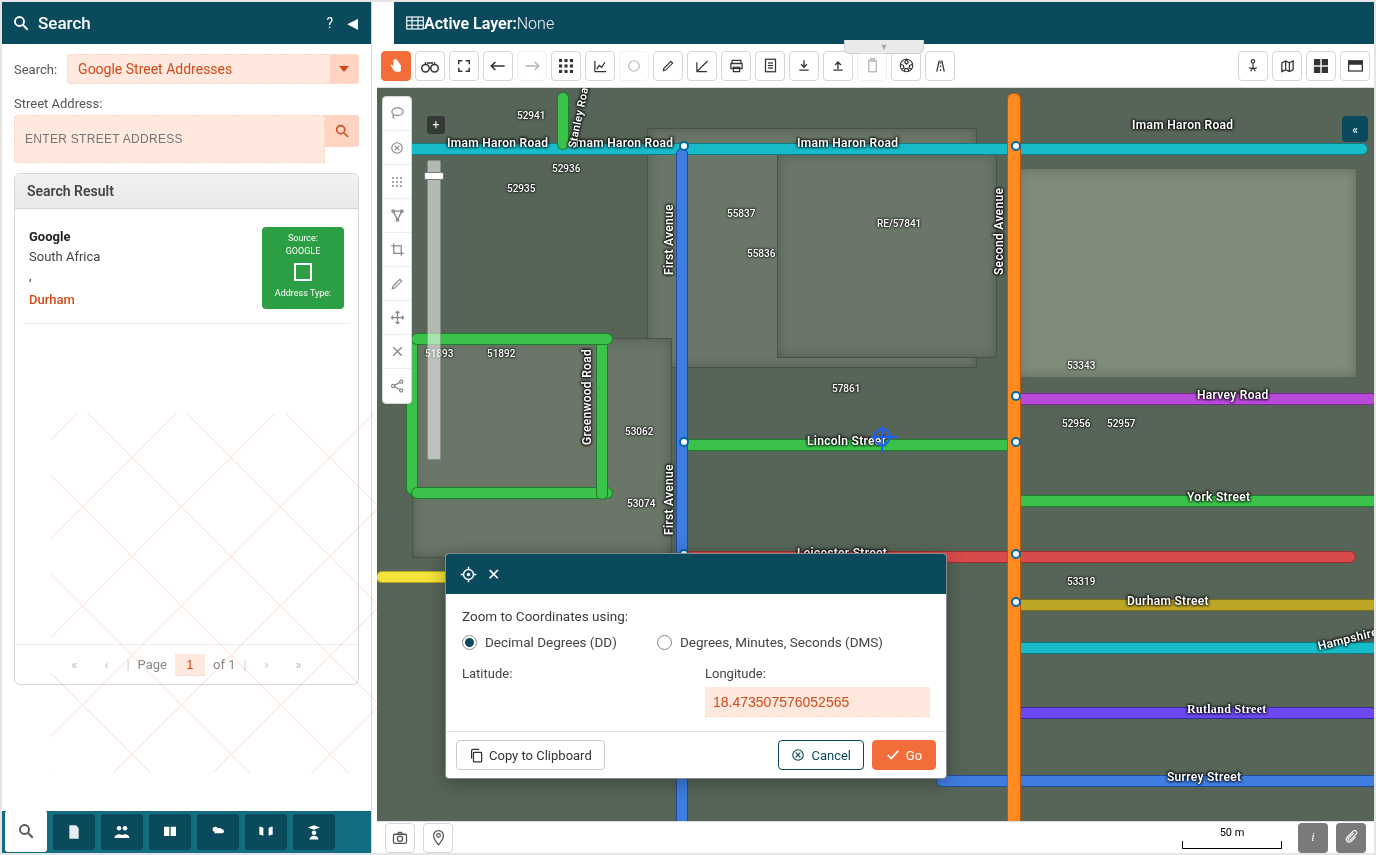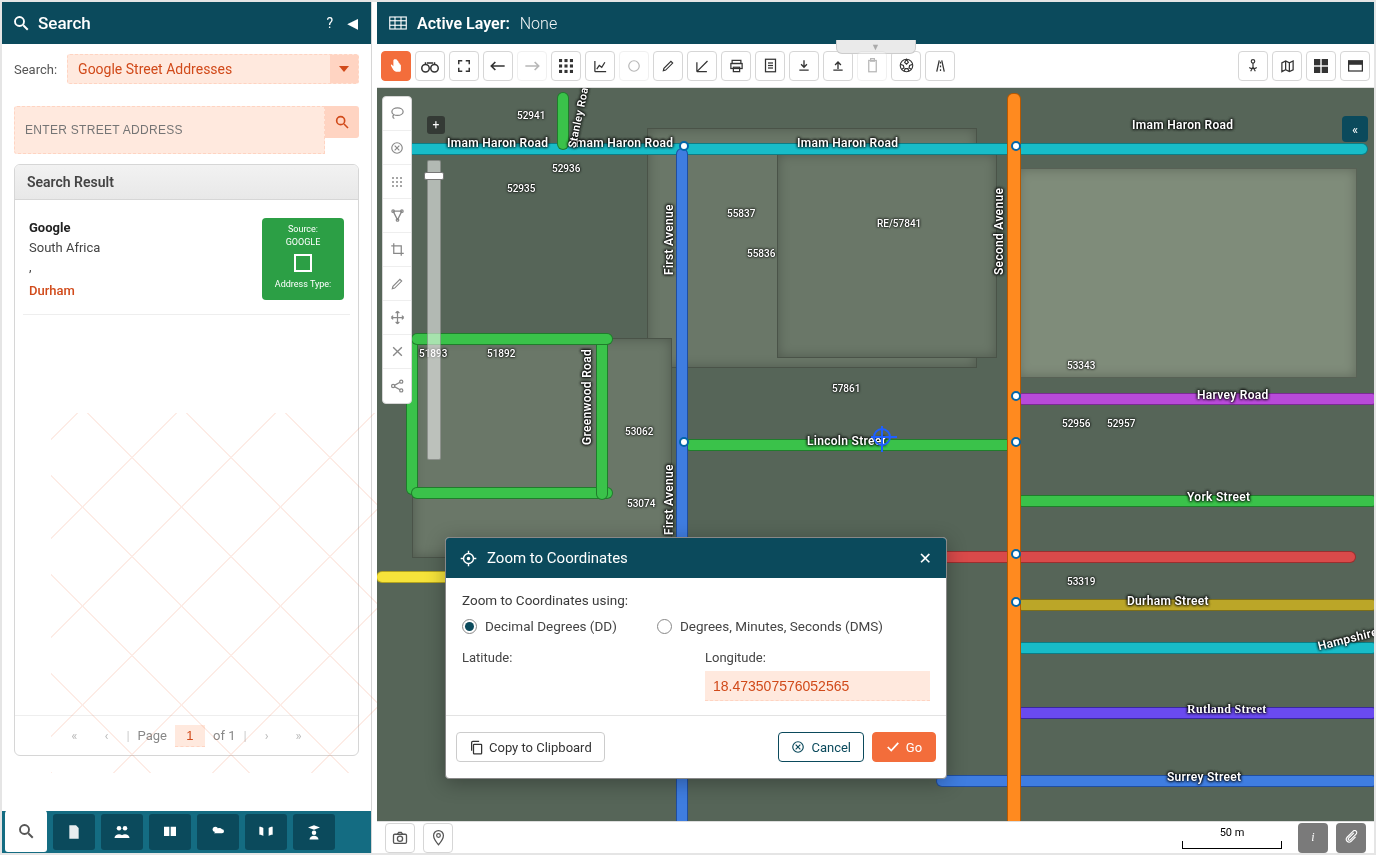--- a/index.html
+++ b/index.html
@@ -20,29 +20,29 @@
   html, body { margin:0; padding:0; width:1376px; height:855px; font-family: -apple-system, "Segoe UI", Roboto, sans-serif; font-size:13px; color: var(--text-dark); overflow:hidden; background:#fff;}
   body { display:flex; flex-direction:row; border:2px solid rgba(0,0,0,0.1);}
 
   
   .left-panel { width:370px; height:100%; display:flex; flex-direction:column; border-right:1px solid var(--grey-border); background:#fff; position:relative;}
   .search-header { background: var(--dark-teal); color:#fff; height:42px; display:flex; align-items:center; padding:0 10px; gap:8px;}
   .search-header .icon { color:#fff; font-size:18px; }
   .search-header .title { font-size:17px; font-weight:500; flex:1;}
   .search-header .help, .search-header .collapse { cursor:pointer; color:#fff; font-size:14px; padding:0 3px;}
   .search-body { padding:10px 12px 0 12px; }
-  .field-row { display:flex; align-items:center; gap:10px; margin-bottom:22px;}
+  .field-row { display:flex; align-items:center; gap:10px; margin-bottom:12px;}
   .field-label { color:#555; font-size:13px;}
   .select-box { flex:1; height:30px; background: var(--orange-light); border:1px dashed var(--orange-mid); border-radius:3px; display:flex; align-items:center; padding:0 10px; color: var(--orange-text); font-size:14px; position:relative;}
   .select-box .caret { position:absolute; right:0; top:0; width:28px; height:100%; background: var(--orange-mid); display:flex; align-items:center; justify-content:center;}
   .stacked .field-label { display:block; margin-bottom:4px;}
   .input-row { display:flex; gap:0;}
   .input-box { flex:1; height:48px; border:1px dashed var(--orange-mid); background: var(--orange-light); border-top-left-radius:3px; border-bottom-left-radius:3px; padding:0 10px; color: var(--orange-text); font-size:12px; letter-spacing:0.3px;}
   .input-btn { width:34px; height:32px; background: var(--orange-mid); border:1px dashed var(--orange-mid); border-left:none; border-top-right-radius:3px; border-bottom-right-radius:3px; display:flex; align-items:center; justify-content:center; color: var(--orange-text); font-size:16px; cursor:pointer;}
-  .result-card { border:1px solid var(--grey-border); border-radius:6px; margin-top:10px; overflow:hidden; height:592px; display:flex; flex-direction:column;}
+  .result-card { border:1px solid var(--grey-border); border-radius:6px; margin-top:10px; overflow:hidden; height:512px; display:flex; flex-direction:column;}
   .result-head { background: linear-gradient(#f2f2f2,#e8e8e8); padding:9px 12px; font-size:14px; font-weight:600; color:#444; border-bottom:1px solid var(--grey-border);}
   .result-body { flex:1; overflow:auto; padding:10px 8px;}
   .result-item { display:flex; border-bottom:1px solid #eee; padding:8px 6px 14px 6px; gap:8px;}
   .result-text { flex:1; font-size:13px; line-height:1.5;}
   .result-text .ttl { font-weight:700; color:#222;}
   .result-text .sub { color:#444;}
   .result-text .focus { color: var(--orange-text); font-weight:500; margin-top:4px;}
   .result-badge { width:82px; background: var(--green); color:#fff; border-radius:4px; padding:6px 4px; font-size:9px; text-align:center; display:flex; flex-direction:column; align-items:center; gap:3px;}
   .result-badge .sq { width:18px; height:18px; border:2px solid #fff; margin:4px 0;}
   .pager { height:40px; border-top:1px solid #eee; display:flex; align-items:center; justify-content:center; gap:8px; color:#888; font-size:13px;}
@@ -57,21 +57,21 @@
       repeating-linear-gradient(-45deg, var(--orange) 0 1px, transparent 1px 70px);
   }
 
   .bottom-tabs { height:42px; background: var(--teal); display:flex; align-items:center; padding:0 0;}
   .bottom-tabs .tab { width:42px; height:36px; margin:3px; border-radius:3px; display:flex; align-items:center; justify-content:center; color:#fff; font-size:17px; cursor:pointer;}
   .bottom-tabs .tab.active { background:#fff; color:#555; height:42px; margin-top:0; border-top-left-radius:4px; border-top-right-radius:4px;}
   .bottom-tabs .tab.dark { background: var(--dark-teal);}
 
   
   .right-panel { flex:1; display:flex; flex-direction:column; padding-left:5px;}
-  .top-header { height:42px; background: var(--dark-teal); color:#fff; display:flex; align-items:center; padding:0 12px; gap:10px; position:relative;}
+  .top-header { height:42px; background: var(--dark-teal); color:#fff; display:flex; align-items:center; padding:0 12px; position:relative;margin-left:17px;}
   .top-header .grid-icon { font-size:16px;}
   .top-header .hdl { font-size:16px; font-weight:600;}
   .top-header .hdv { font-size:16px; font-weight:300; opacity:0.95;}
   .drag-handle { position:absolute; left:50%; bottom:-10px; transform:translateX(-50%); width:80px; height:14px; background:#eaeaea; border:1px solid #ccc; border-top:none; border-radius:0 0 6px 6px; display:flex; align-items:center; justify-content:center; color:#aaa; font-size:9px;}
 
   .toolbar-row { height:44px; display:flex; align-items:center; padding:0 4px; gap:4px; border-bottom:1px solid #ddd;}
   .tbtn { width:30px; height:30px; border:1px solid var(--grey-border); border-radius:4px; background:#fff; display:flex; align-items:center; justify-content:center; color:#444; font-size:14px; cursor:pointer;}
   .tbtn.primary { background: var(--orange); border-color: var(--orange); color:#fff;}
   .tbtn.disabled { opacity:0.35; cursor:default;}
   .toolbar-spacer { flex:1;}
@@ -118,21 +118,21 @@
   .dialog-head .ttl { flex:1; font-size:15px;}
   .dialog-body { padding:14px 16px;}
   .radio-row { display:flex; gap:40px; margin:10px 0 16px 0;}
   .radio-opt { display:flex; align-items:center; gap:8px; font-size:13.5px; color:#444; cursor:pointer;}
   .radio-circle { width:15px; height:15px; border:1.5px solid #888; border-radius:50%; display:flex; align-items:center; justify-content:center;}
   .radio-circle.checked:after { content:""; width:9px; height:9px; background: var(--dark-teal); border-radius:50%;}
   .coord-row { display:flex; gap:18px;}
   .coord-col { flex:1;}
   .coord-col .lbl { font-size:13px; color:#444; margin-bottom:6px;}
   .coord-col input { width:100%; height:30px; border:none; border-bottom:1px dashed var(--orange-mid); background: var(--orange-light); color: var(--orange-text); font-size:14px; padding:0 8px;}
-  .dialog-foot { border-top:1px solid #e3e3e3; padding:16px 10px; display:flex; align-items:flex-end; gap:8px;}
+  .dialog-foot { border-top:1px solid #e3e3e3; padding:8px 10px; display:flex; align-items:flex-end; gap:8px;}
   .dlg-btn { height:30px; padding:0 12px; border-radius:4px; display:flex; align-items:center; gap:6px; font-size:13px; cursor:pointer;}
   .dlg-btn.copy { border:1px solid #ccc; background:#fff; color:#333;}
   .dlg-btn.cancel { border:1.5px solid var(--dark-teal); background:#fff; color: var(--dark-teal);}
   .dlg-btn.go { background: var(--orange); color:#fff; border:1px solid var(--orange); width:64px; justify-content:center;}
 
   
   .map-footer { height:32px; display:flex; align-items:center; padding:0 8px; gap:8px; border-top:1px solid #ddd;}
   .fbtn { width:30px; height:30px; border:1px solid var(--grey-border); border-radius:4px; background:#fff; display:flex; align-items:center; justify-content:center; color:#555; font-size:15px;}
   .info-pill { width:30px; height:30px; background:#7a7a7a; color:#fff; border-radius:4px; display:flex; align-items:center; justify-content:center; font-size:12px; font-style:italic; font-family:Georgia,serif;}
   .scalebar { display:flex; flex-direction:column; align-items:center; margin-left:auto; margin-right:8px; color:#000;}
@@ -164,20 +164,21 @@
         <span>Google Street Addresses</span>
         <span class="caret">
           <svg width="10" height="6" viewBox="0 0 10 6">
               <path d="M0 0 L5 6 L10 0 Z" fill="#d14a1a"></path>
             </svg>
         </span>
       </div>
     </div>
 
     <div class="stacked">
+      <span class="field-label">Street Address:</span>
       <div class="input-row">
         <input class="input-box" placeholder="ENTER STREET ADDRESS" style="">
         <div class="input-btn">
           <svg width="16" height="16" viewBox="0 0 24 24" fill="none" stroke="#d14a1a" stroke-width="2.5">
               <circle cx="10" cy="10" r="6"></circle>
               <line x1="15" y1="15" x2="21" y2="21"></line>
             </svg>
         </div>
       </div>
     </div>
@@ -465,21 +466,21 @@
     <span class="street-label" style="left:940px; top:544px; transform:rotate(-14deg);">Hampshire</span>
 
     <span class="num" style="left:140px; top:22px;">52941</span>
     <span class="num" style="left:175px; top:75px;">52936</span>
     <span class="num" style="left:130px; top:95px;">52935</span>
     <span class="num" style="left:350px; top:120px;">55837</span>
     <span class="num" style="left:370px; top:160px;">55836</span>
     <span class="num" style="left:500px; top:130px;">RE/57841</span>
     <span class="num" style="left:455px; top:295px;">57861</span>
     <span class="num" style="left:690px; top:272px;">53343</span>
-    <span class="num" style="left:42px; top:260px;">51893</span>
+    <span class="num" style="left:48px; top:260px;">51893</span>
     <span class="num" style="left:110px; top:260px;">51892</span>
     <span class="num" style="left:248px; top:338px;">53062</span>
     <span class="num" style="left:250px; top:410px;">53074</span>
     <span class="num" style="left:685px; top:330px;">52956</span>
     <span class="num" style="left:730px; top:330px;">52957</span>
     <span class="num" style="left:690px; top:488px;">53319</span>
 
     <div class="target-icon" style="left:496px; top:340px;"></div>
 
     <div class="vtoolbox">
@@ -553,21 +554,20 @@
 
     <div class="dialog">
       <div class="dialog-head">
         <span>
           <svg width="17" height="17" viewBox="0 0 24 24" fill="none" stroke="#fff" stroke-width="2">
               <circle cx="12" cy="12" r="7"></circle>
               <circle cx="12" cy="12" r="1.5" fill="#fff"></circle>
               <path d="M12 1v4M12 19v4M1 12h4M19 12h4"></path>
             </svg>
         </span>
-        <span class="ttl">Zoom to Coordinates</span>
         <span style="cursor:pointer; font-size:16px;">✕</span>
       </div>
       <div class="dialog-body">
         <div style="font-size:13.5px;">Zoom to Coordinates using:</div>
         <div class="radio-row">
           <div class="radio-opt">
             <span class="radio-circle checked"></span>
             <span>Decimal Degrees (DD)</span>
           </div>
           <div class="radio-opt">

